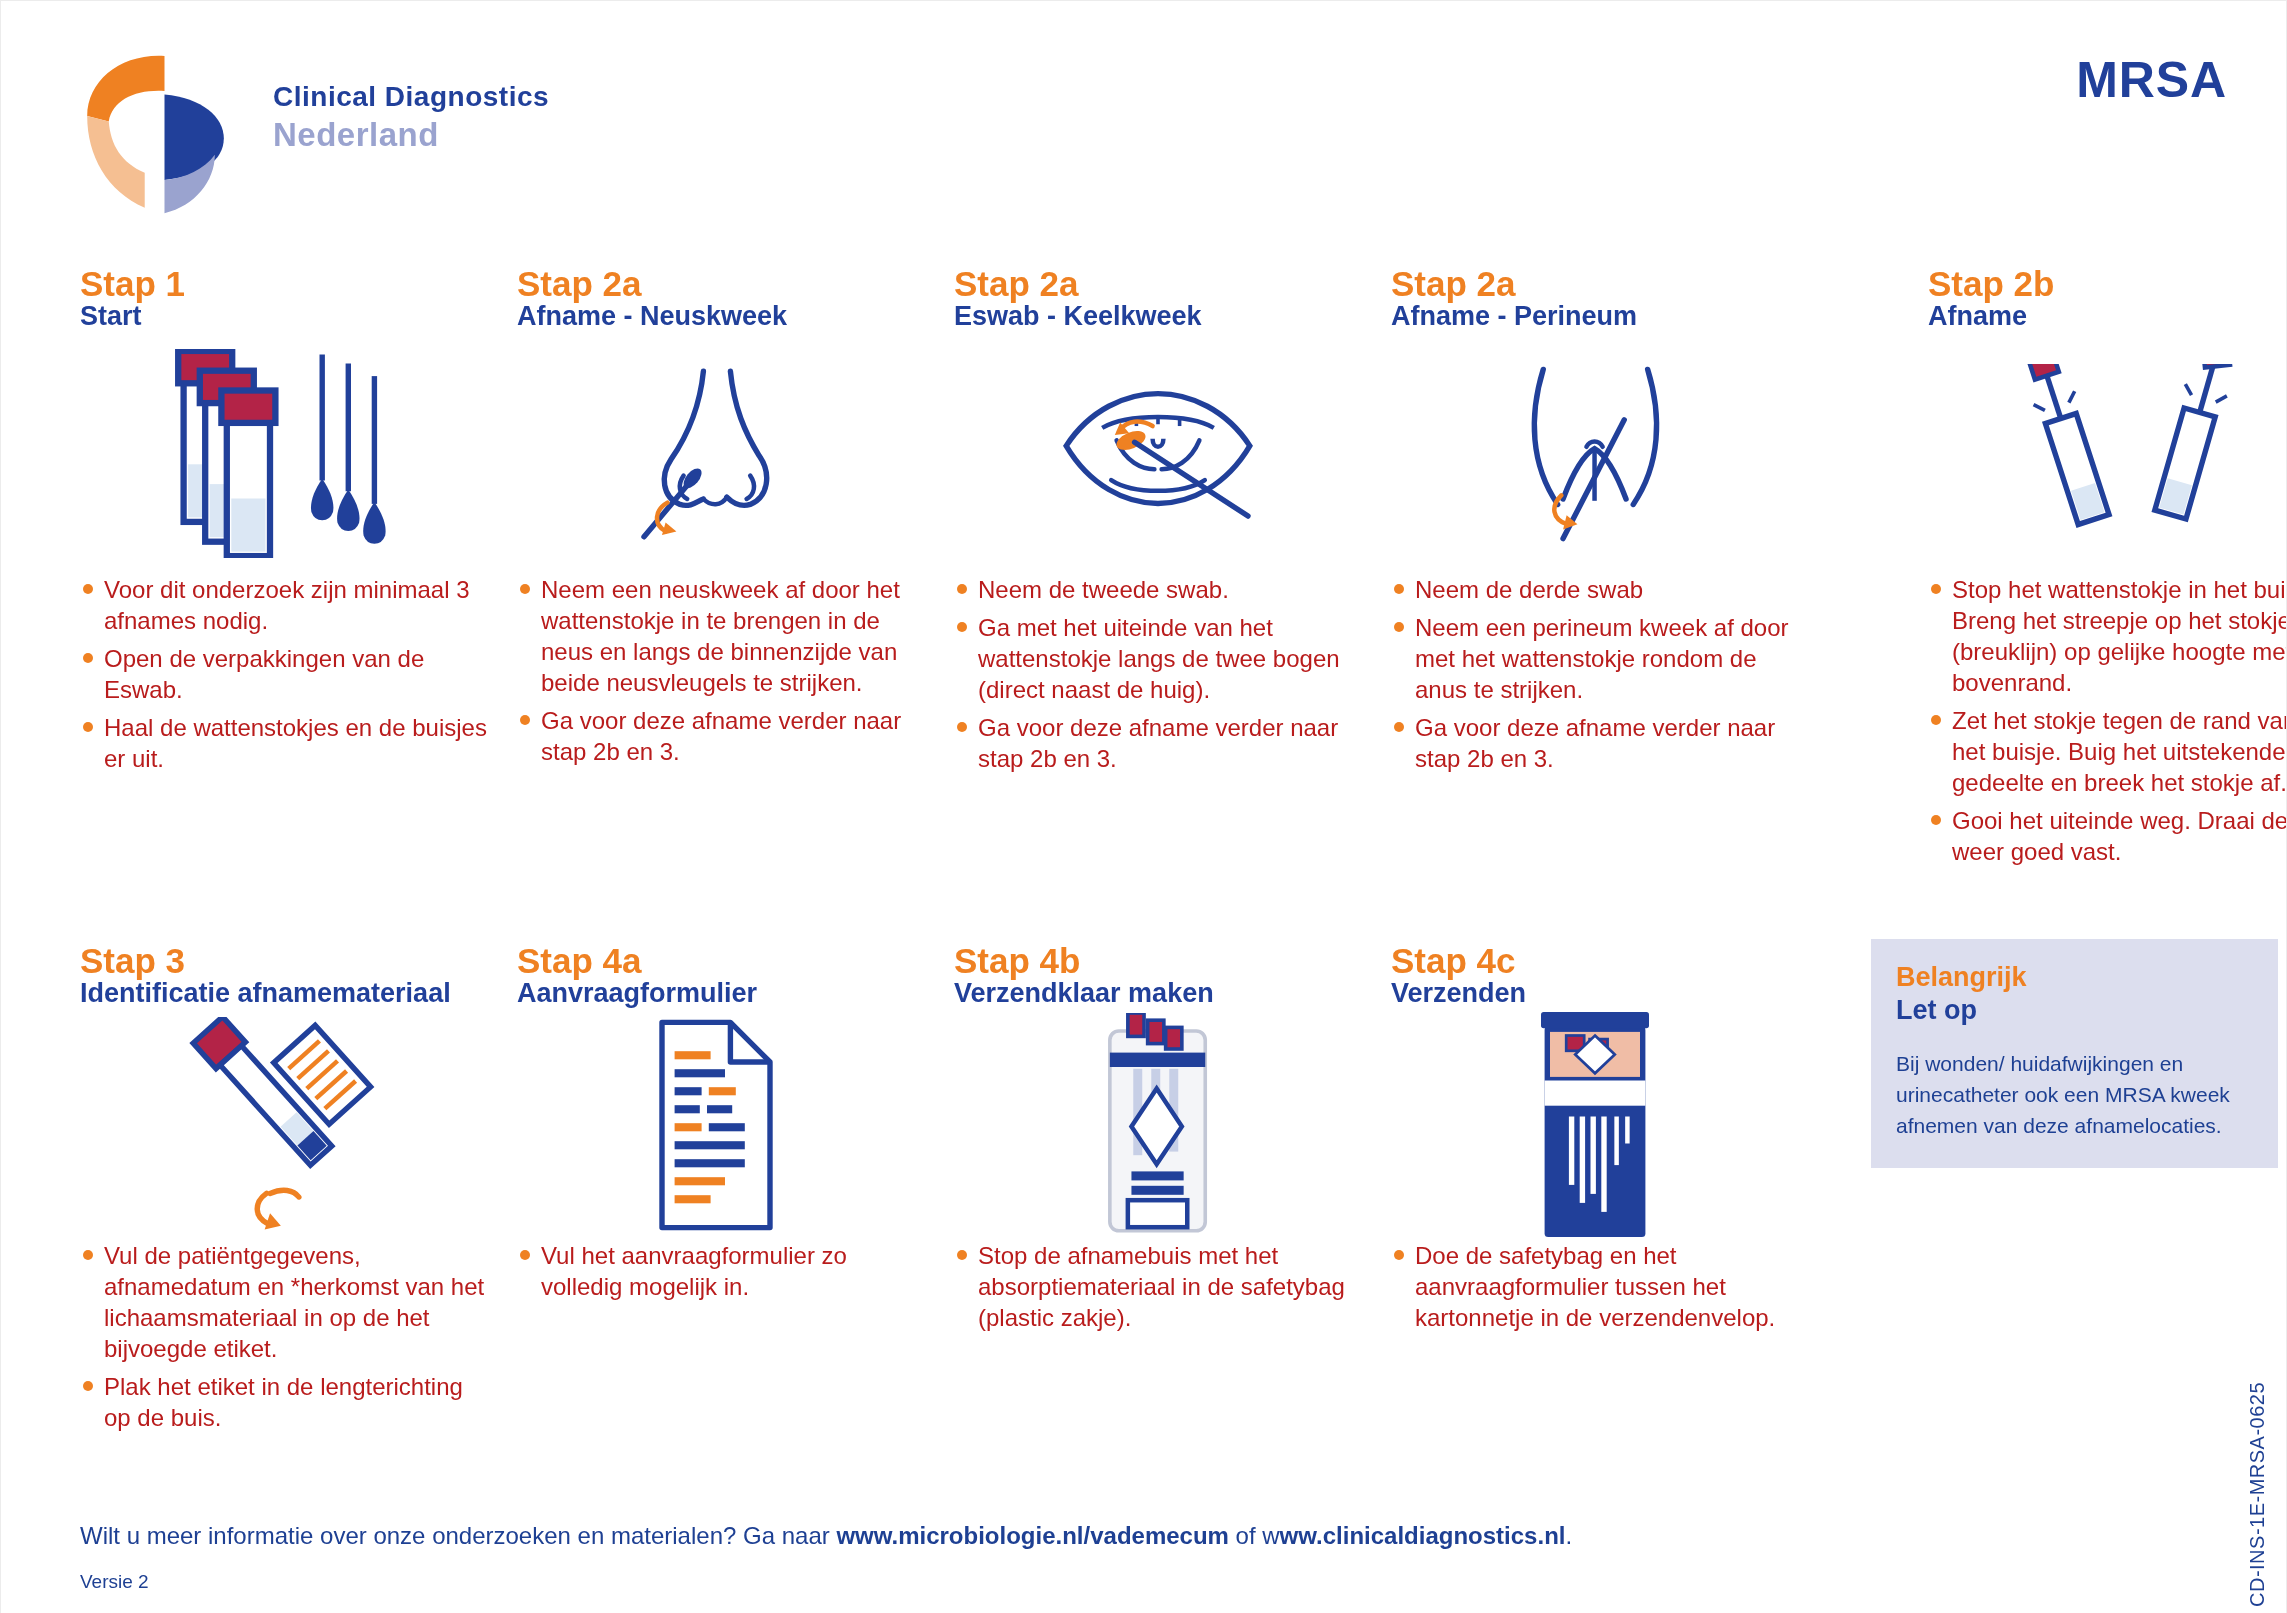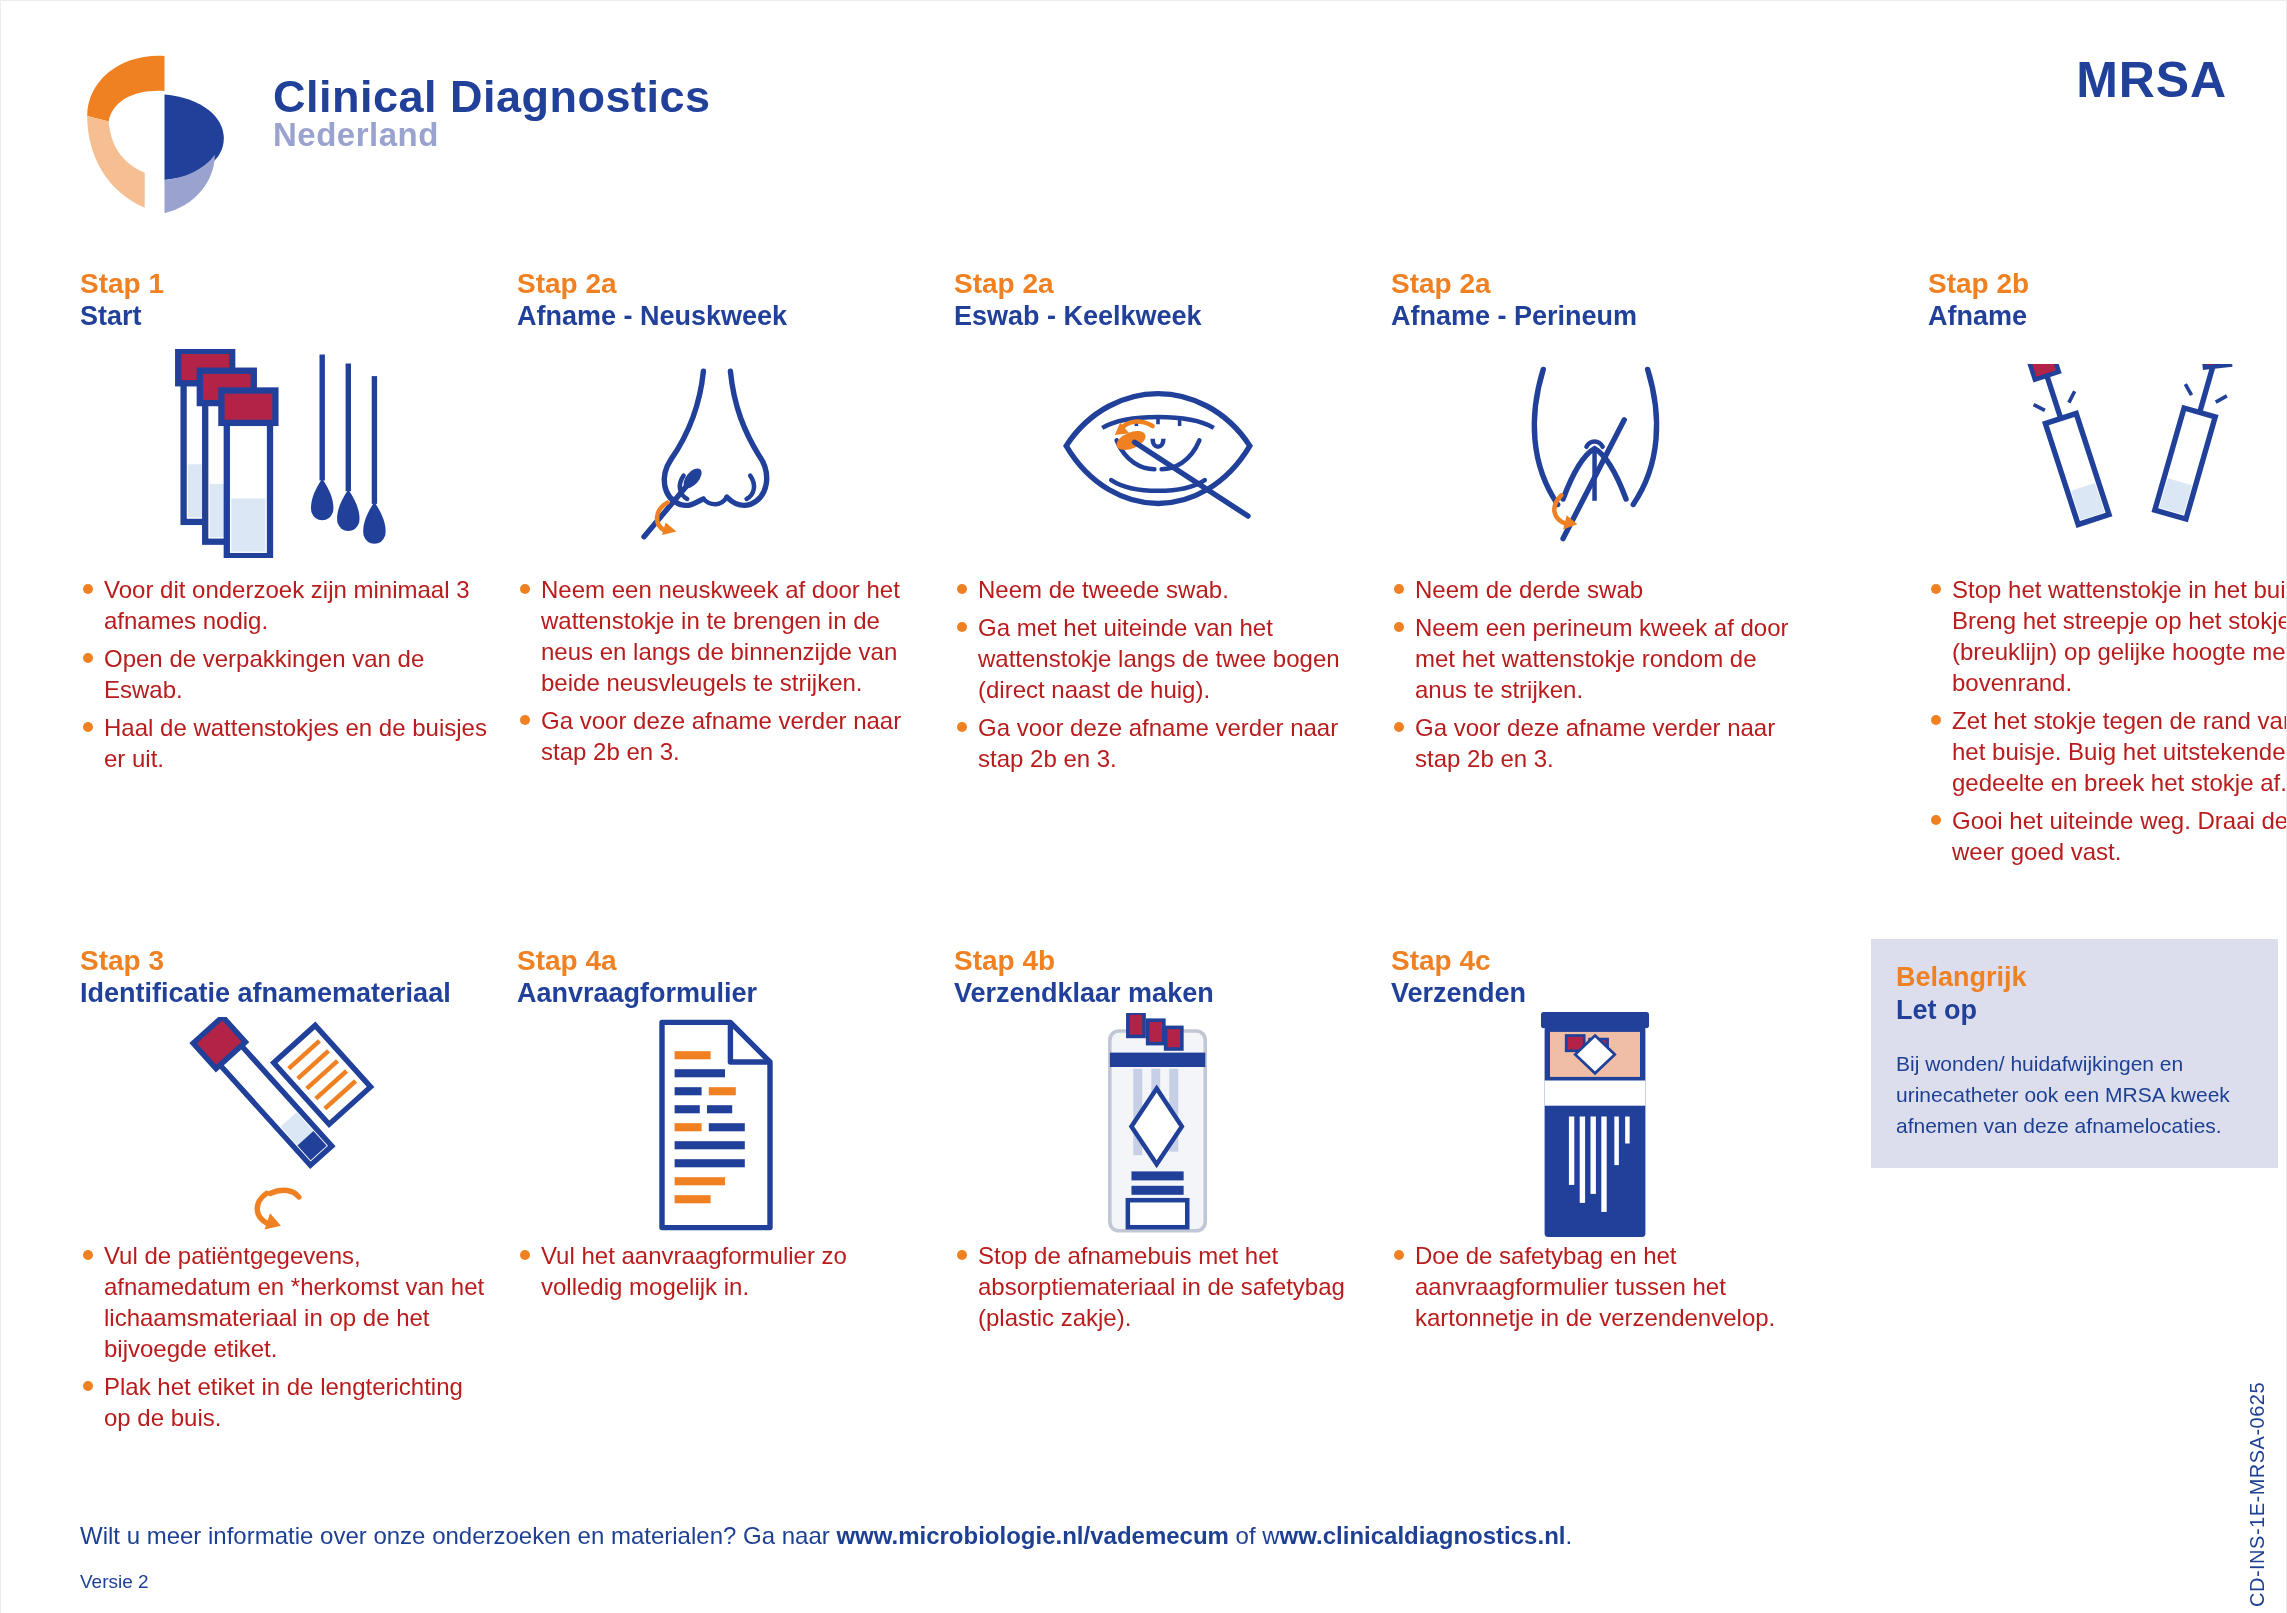--- a/index.html
+++ b/index.html
@@ -3,30 +3,30 @@
 <meta charset="utf-8">
 <style>
   html,body{margin:0;padding:0;background:#fff;}
   .page{position:relative;width:2287px;height:1614px;background:#ffffff;
         font-family:"Liberation Sans", sans-serif;overflow:hidden;
         border:0.9px solid #ececec;box-sizing:border-box;}
 
   
   .logo{position:absolute;left:79px;top:43px;}
   .logo-text{position:absolute;left:272px;top:77px;}
-  .logo-line1{color:#21409a;font-weight:bold;font-size:45px;letter-spacing:0.5px;line-height:38px;}
+  .logo-line1{color:#21409a;font-weight:bold;font-size:28px;letter-spacing:0.5px;line-height:38px;}
   .logo-line2{color:#9aa3cf;font-weight:bold;font-size:33px;letter-spacing:0.5px;line-height:38px;}
   .brand-title{position:absolute;right:59px;top:50px;color:#21409a;font-weight:bold;
                font-size:50px;letter-spacing:0.9px;}
 
   
   .card{position:absolute;width:407px;}
   .r1{top:266px}.r2{top:943px}
   .c1{left:79px}.c2{left:516px}.c3{left:953px}.c4{left:1390px}.c5{left:1927px}
-  .step-label{color:#ef8122;font-weight:bold;font-size:28px;line-height:33px;}
+  .step-label{color:#ef8122;font-weight:bold;font-size:35px;line-height:33px;}
   .step-title{color:#21409a;font-weight:bold;font-size:27px;line-height:33px;white-space:nowrap;}
   .icon-box{height:241px;display:flex;align-items:center;justify-content:center;}
   .r2 .icon-box{height:230px;}
   ul.bullets{list-style:none;margin:0;padding:0;}
   .bullets li{position:relative;padding-left:24px;margin:0 0 7.2px 0;color:#b91c1c;
               font-size:24px;line-height:31px;}
   .bullets li::before{content:"";position:absolute;left:2.7px;top:10px;width:10px;height:10px;
                       border-radius:50%;background:#ef8122;}
 
   

